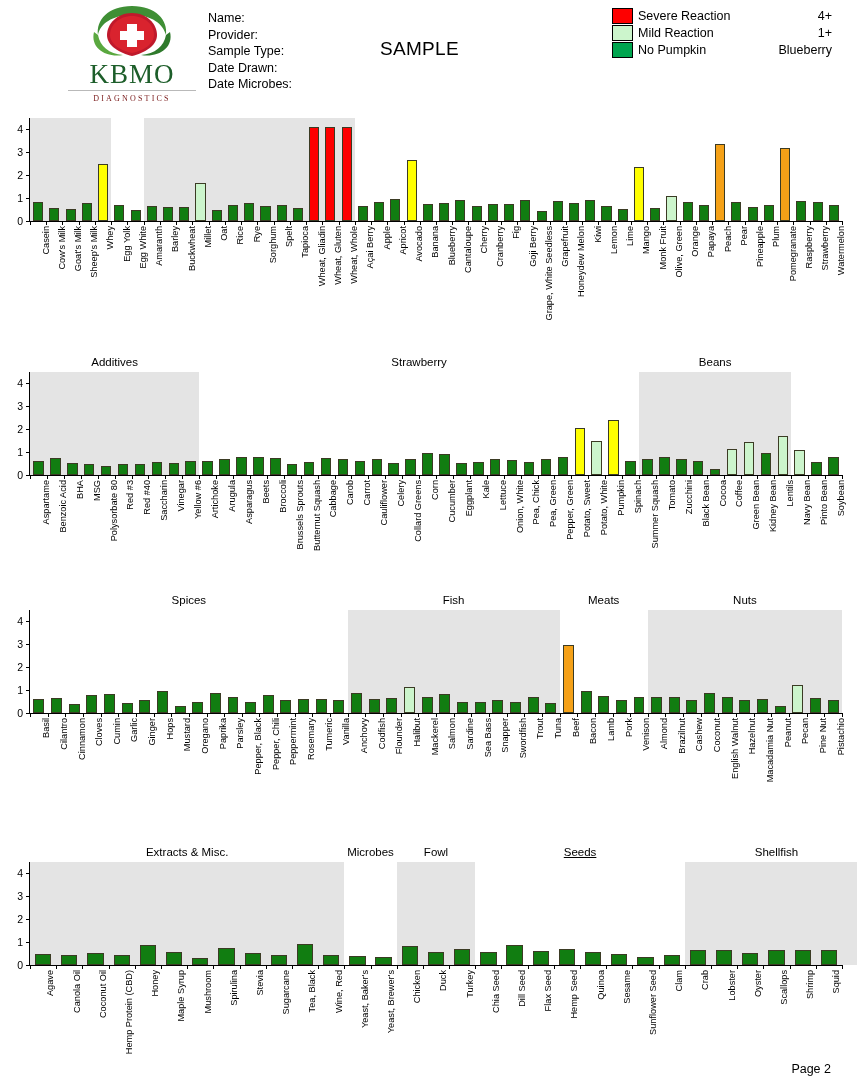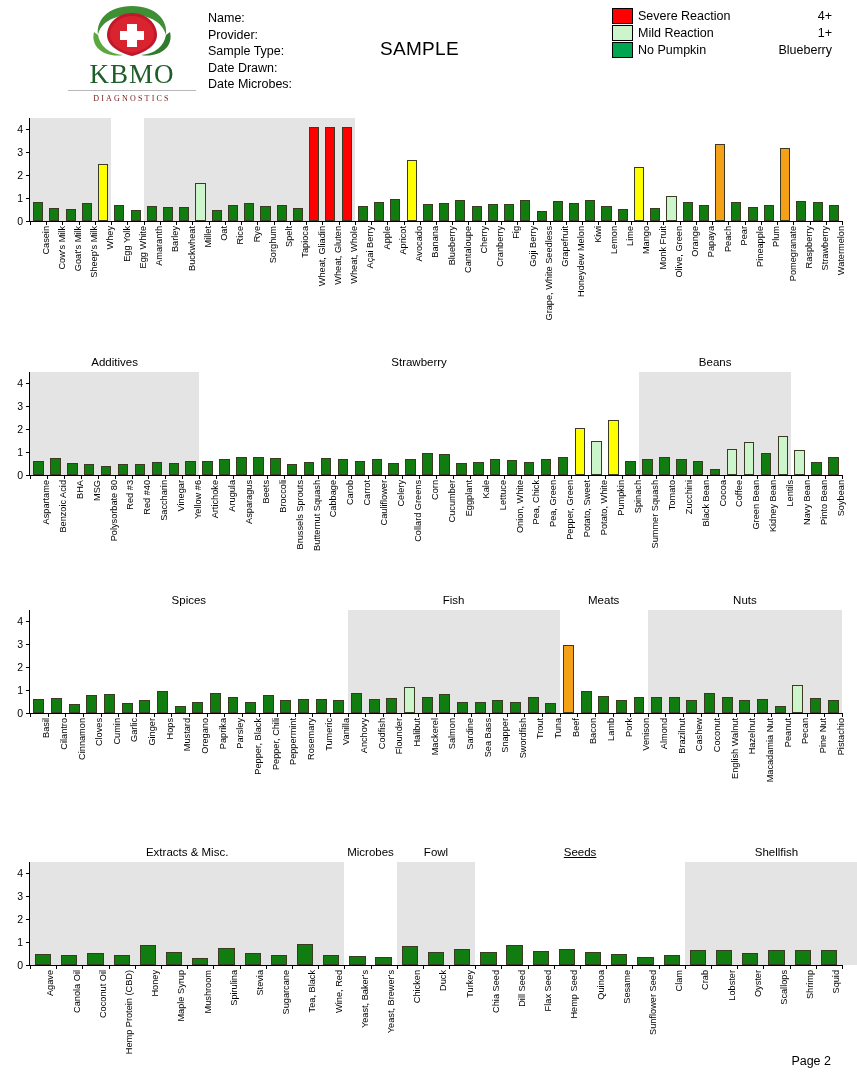--- a/index.html
+++ b/index.html
@@ -189,21 +189,21 @@
     font-size: 9.2px;
     white-space: nowrap;
     transform-origin: left top;
     transform: rotate(-90deg) translateX(-100%);
     line-height: 9px;
   }
 
   #page-footer {
     position: absolute;
     right: 26px;
-    bottom: 12px;
+    bottom: 4px;
     font-size: 12.5px;
   }
 </style>
 </head>
 <body>
 
 <div id="header">
 
   <div id="logo-wrap">
     <div id="logo-mark">

